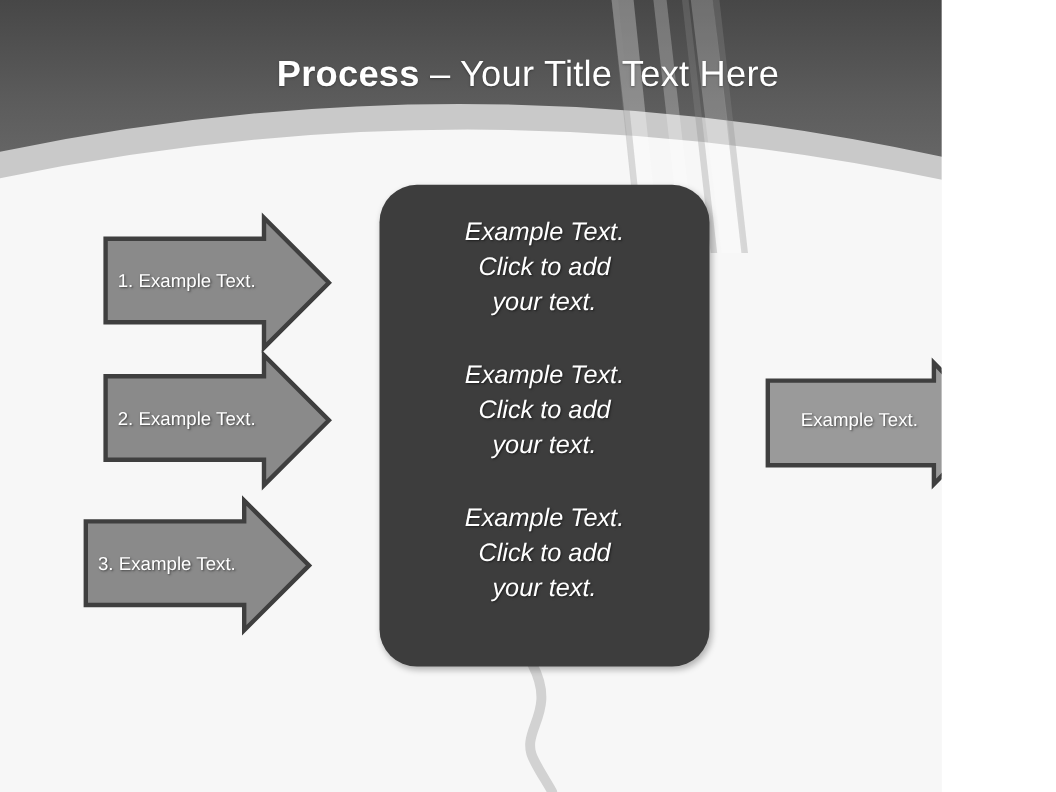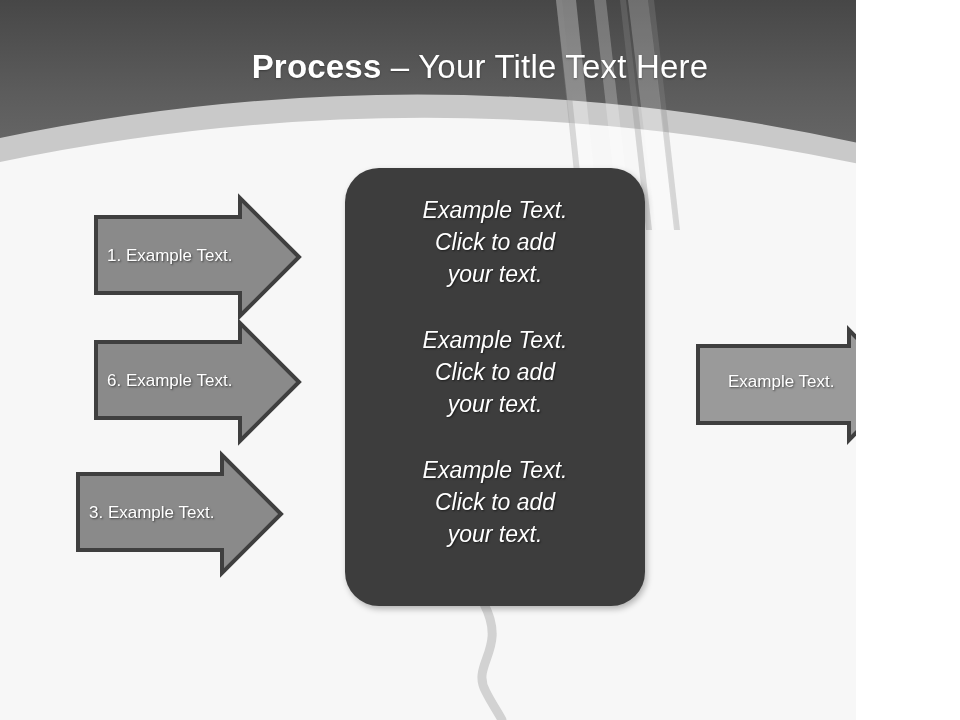--- a/index.html
+++ b/index.html
@@ -150,21 +150,21 @@
     <svg width="215" height="130" viewBox="0 0 215 130">
       <polygon points="6,25 150,25 150,6 209,65 150,124 150,101 6,101" fill="#8a8a8a" stroke="#3f3f3f" stroke-width="4" stroke-linejoin="miter"></polygon>
     </svg>
     <span class="arrow-label">1. Example Text.</span>
   </div>
 
   <div class="arrow" id="arrow-2">
     <svg width="215" height="130" viewBox="0 0 215 130">
       <polygon points="6,25 150,25 150,6 209,65 150,124 150,101 6,101" fill="#8a8a8a" stroke="#3f3f3f" stroke-width="4" stroke-linejoin="miter"></polygon>
     </svg>
-    <span class="arrow-label">6. Example Text.</span>
+    <span class="arrow-label">2. Example Text.</span>
   </div>
 
   <div class="arrow" id="arrow-3">
     <svg width="215" height="130" viewBox="0 0 215 130">
       <polygon points="6,25 150,25 150,6 209,65 150,124 150,101 6,101" fill="#8a8a8a" stroke="#3f3f3f" stroke-width="4" stroke-linejoin="miter"></polygon>
     </svg>
     <span class="arrow-label">3. Example Text.</span>
   </div>
 
   <div id="center-panel">

